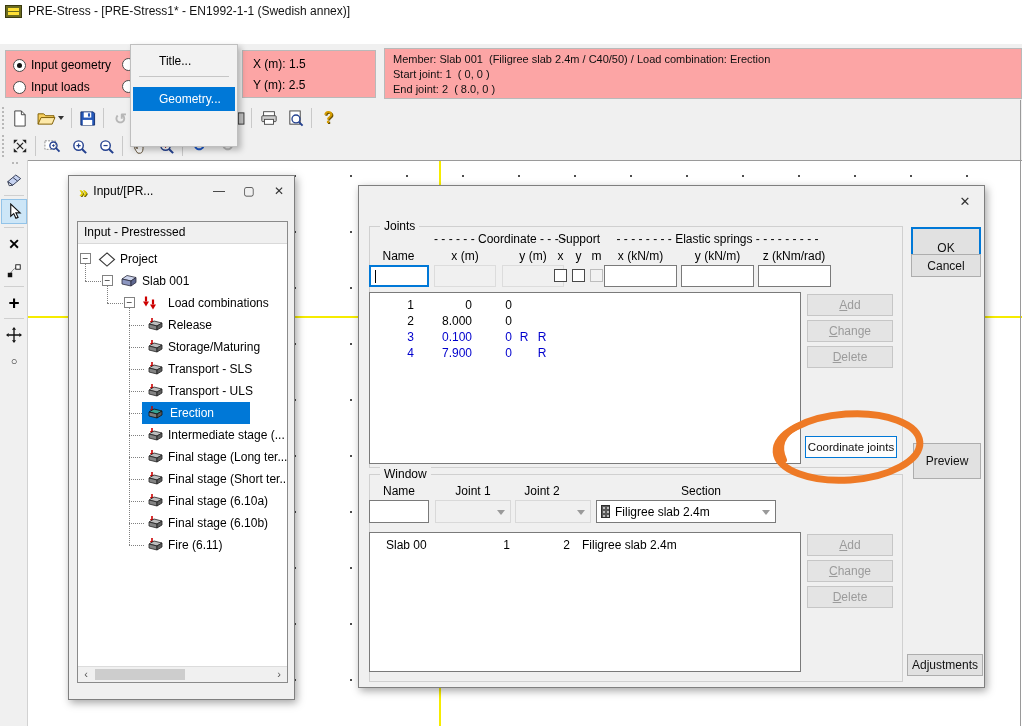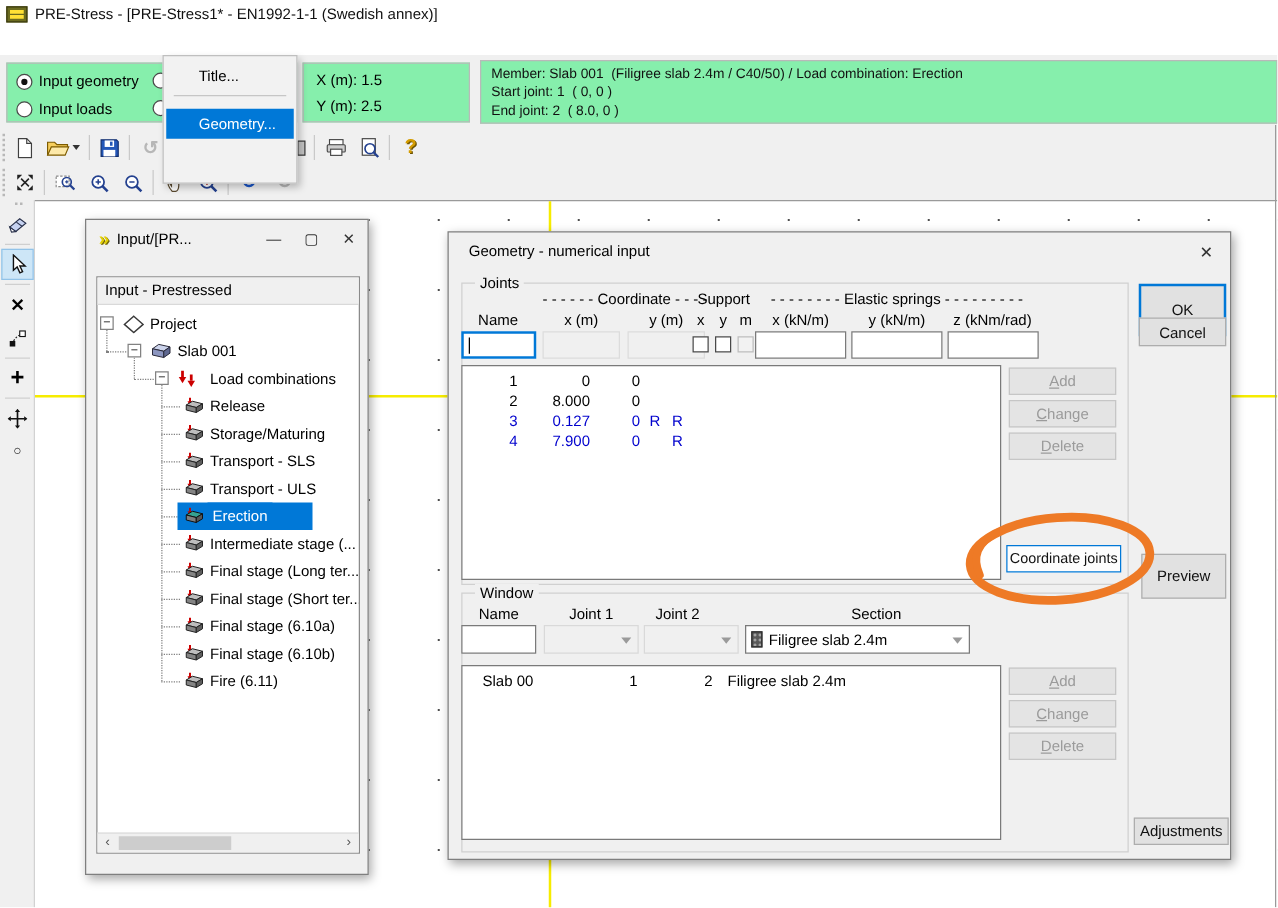--- a/index.html
+++ b/index.html
@@ -15,21 +15,21 @@
 .title-text{font-size:12px;color:#111}
 .menubar{position:absolute;left:0;top:22px;width:1022px;height:22px;background:#fff;display:flex;align-items:center;border-bottom:1px solid #f0f0f0}
 .mdi-icon{width:13px;height:15px;background:#fff;border:1px solid #445;margin:0 8px 0 6px;position:relative}
 .mdi-icon::before{content:"";position:absolute;left:1px;top:2px;width:3px;height:9px;background:#3a57a8}
 .mdi-icon::after{content:"";position:absolute;left:6px;top:2px;width:4px;height:9px;background:#c8c8c8}
 .menu-item{padding:0 10px;height:22px;line-height:22px;cursor:default}
 .menu-item.open{background:#cce8ff;border:1px solid #98ccf0;line-height:20px}
 
 
 .panelzone{position:absolute;left:0;top:44px;width:1022px;height:116px;background:#f0f0f0}
-.panelbox{position:absolute;background:#86efac;border:1px solid #b9b9b9}
+.panelbox{position:absolute;background:#fca5a5;border:1px solid #b9b9b9}
 .radio{position:absolute;display:flex;align-items:center;gap:5px}
 .radio .dot{width:13px;height:13px;border-radius:50%;border:1px solid #4a4a4a;background:#fff;position:relative;flex:none}
 .radio.sel .dot::after{content:"";position:absolute;left:3px;top:3px;width:5px;height:5px;border-radius:50%;background:#111}
 .status-line{position:absolute;left:8px;font-size:11px;color:#111;white-space:pre}
 
 
 .tbtn{position:absolute;width:25px;height:24px;display:flex;align-items:center;justify-content:center;border:1px solid transparent}
 .tbtn.active{background:#cde6f7;border-color:#92c3e8}
 .tsep{position:absolute;width:1px;height:20px;background:#c9c9c9}
 .grip{position:absolute;width:3px;border-left:2px dotted #b8b8b8}
@@ -506,23 +506,20 @@
 
       <div class="tree-scroll">
         <span class="ts-arrow" style="left:0">‹</span>
         <span class="ts-thumb"></span>
         <span class="ts-arrow" style="right:0">›</span>
       </div>
     </div>
   </div>
 
   <div class="win" style="left:358px;top:185px;width:627px;height:503px;z-index:30">
-    <div class="win-title">
-      <span style="margin-left:16px">Geometry - numerical input</span>
-    </div>
     <div class="dlg-close">✕</div>
 
     <div class="groupbox" style="left:10px;top:40px;width:534px;height:242px">
       <span class="gb-label">Joints</span>
     </div>
     <div class="dashhdr" style="left:75px;top:46px;width:130px">- - - - - - Coordinate - - - -</div>
     <div class="dashhdr" style="left:193px;top:46px;width:54px">Support</div>
     <div class="dashhdr" style="left:245px;top:46px;width:227px">- - - - - - - - Elastic springs - - - - - - - - -</div>
 
     <div class="clabel" style="left:10px;top:63px;width:59px">Name</div>
@@ -553,21 +550,21 @@
         <span class="c-x">0</span>
         <span class="c-y">0</span>
       </div>
       <div class="lrow" style="top:20px">
         <span class="c-name">2</span>
         <span class="c-x">8.000</span>
         <span class="c-y">0</span>
       </div>
       <div class="lrow blue" style="top:36px">
         <span class="c-name">3</span>
-        <span class="c-x">0.127</span>
+        <span class="c-x">0.100</span>
         <span class="c-y">0</span>
         <span class="c-sx">R</span>
         <span class="c-sy">R</span>
       </div>
       <div class="lrow blue" style="top:52px">
         <span class="c-name">4</span>
         <span class="c-x">7.900</span>
         <span class="c-y">0</span>
         <span class="c-sx"></span>
         <span class="c-sy">R</span>

